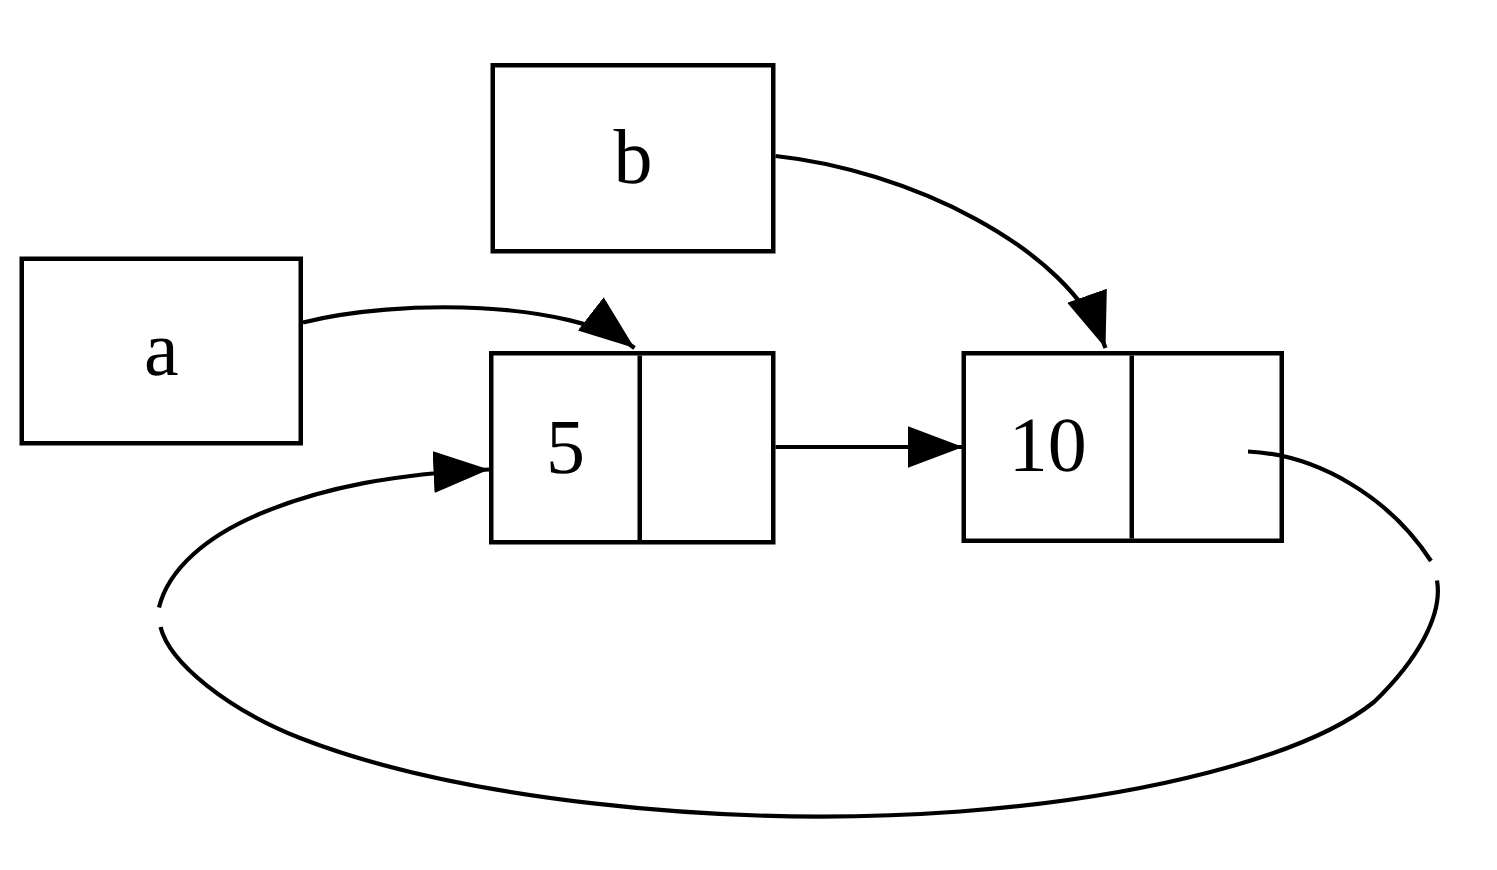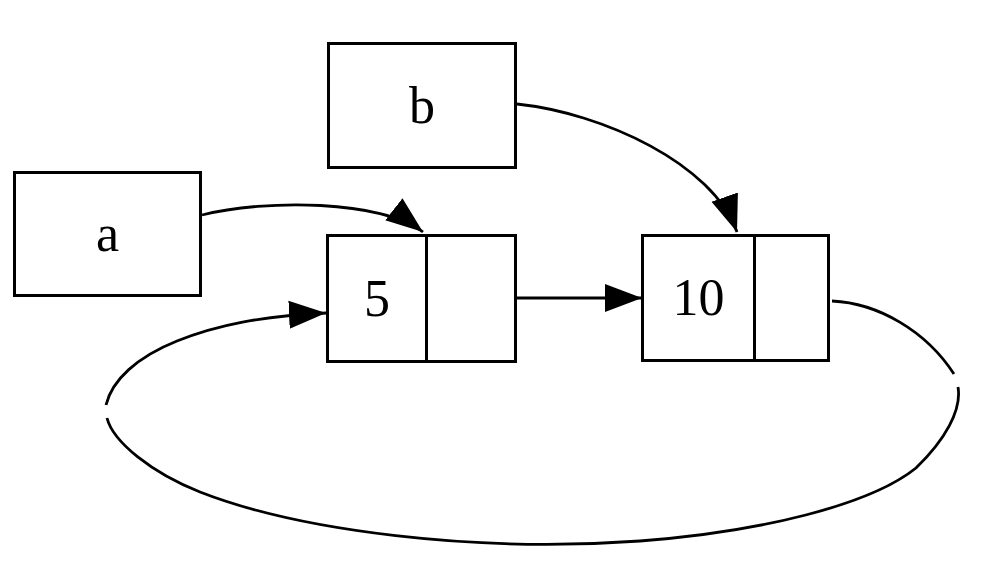--- a/index.html
+++ b/index.html
@@ -44,21 +44,21 @@
     align-items: center;
     justify-content: center;
   }
   .cell .cdr {
     flex: 1;
   }
   .box-b   { left: 327px; top: 42px;  width: 190px; height: 127px; }
   .box-a   { left: 13px;  top: 171px; width: 189px; height: 126px; }
   .cell-5  { left: 326px; top: 234px; width: 191px; height: 129px; }
   .cell-5 .car  { width: 99px; }
-  .cell-10 { left: 641px; top: 234px; width: 189px; height: 128px; }
+  .cell-10 { left: 641px; top: 234px; width: 215px; height: 128px; }
   .cell-10 .car { width: 112px; }
   svg.arrow-layer {
     position: absolute;
     left: 0;
     top: 0;
     pointer-events: none;
   }
   svg.arrow-layer path.edge {
     fill: none;
     stroke: #000000;

